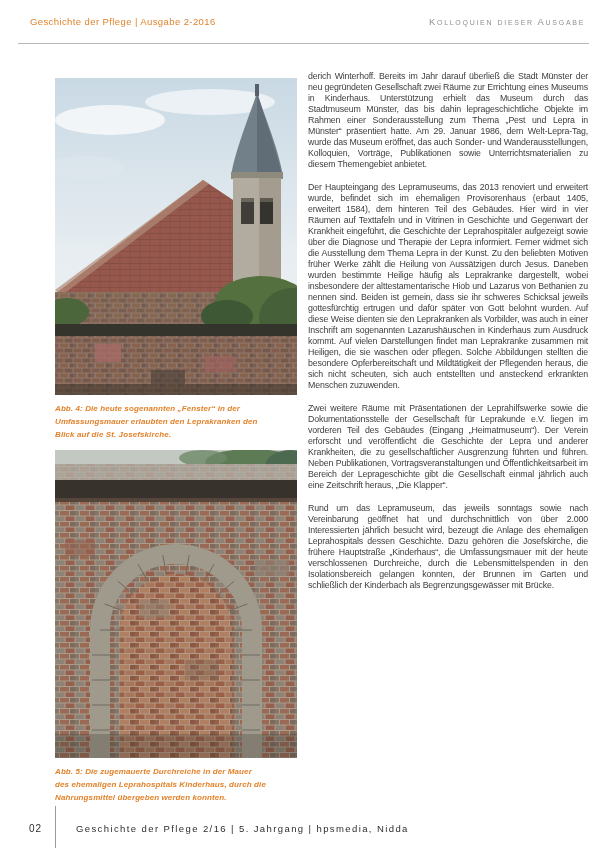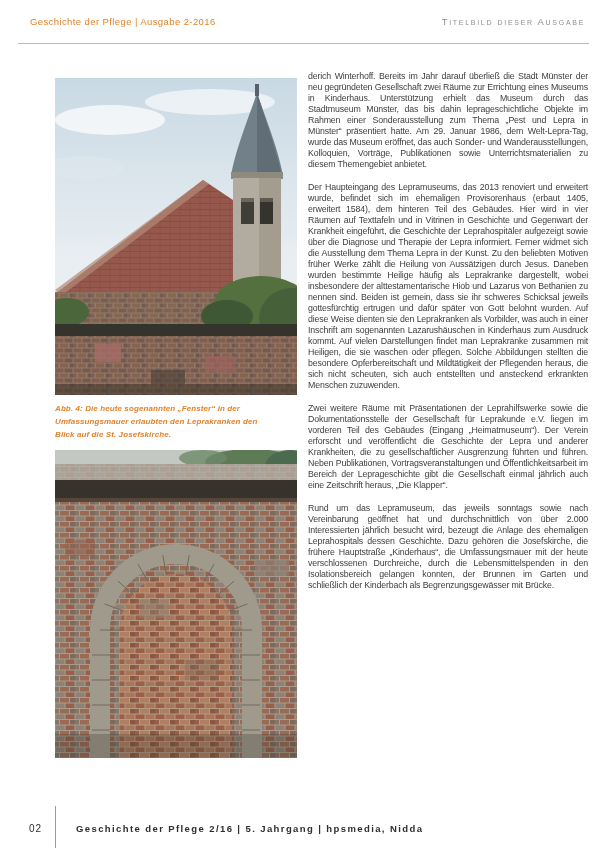--- a/index.html
+++ b/index.html
@@ -32,29 +32,29 @@
     position:absolute; left:308px; top:71px; width:280px;
     color:#3d3d3d; font-size:8.8px; line-height:11px;
     letter-spacing:-0.15px; text-align:justify;
     hyphens:auto; -webkit-hyphens:auto;
   }
   .text-col p { margin-bottom:12px; }
 
   .page-footer { position:absolute; left:0; top:820px; width:607px; height:33px; }
   .page-number { position:absolute; left:29px; top:3px; font-size:10px; letter-spacing:1px; color:#2e2e2e; }
   .footer-divider { position:absolute; left:55px; top:-14px; width:1px; height:42px; background:#9a9a9a; }
-  .footer-imprint { position:absolute; left:76px; top:3px; font-size:9.5px; letter-spacing:1.4px; color:#2e2e2e;font-weight:bold; }
+  .footer-imprint { position:absolute; left:76px; top:3px; font-size:9.5px; letter-spacing:1.4px; color:#2e2e2e; }
 </style>
 </head>
 <body>
 
 <div class="page">
 
   <div class="running-head-left">Geschichte der Pflege | Ausgabe 2-2016</div>
-  <div class="running-head-right">Titelbild dieser Ausgabe</div>
+  <div class="running-head-right">Kolloquien dieser Ausgabe</div>
   <div class="head-rule"></div>
 
   <div class="fig-col">
 
     <figure class="figure fig-1">
       <svg class="photo" viewBox="0 0 242 317" width="242" height="317" role="img">
         <defs>
           <linearGradient id="sky1" x1="0" y1="0" x2="0" y2="1">
             <stop offset="0" stop-color="#c9d9e4"></stop>
             <stop offset="0.55" stop-color="#e7edf1"></stop>
@@ -157,20 +157,21 @@
             <path d="M187 230 H205"></path>
             <path d="M187 255 H205"></path>
             <path d="M187 280 H205"></path>
         </g>
         <rect x="84" y="150" width="30" height="18" fill="#8a8275" opacity="0.45"></rect>
         <rect x="130" y="210" width="34" height="20" fill="#7c6a58" opacity="0.35"></rect>
         <rect x="10" y="90" width="30" height="16" fill="#96604e" opacity="0.5"></rect>
         <rect x="200" y="110" width="34" height="16" fill="#8d8275" opacity="0.6"></rect>
         <rect x="0" y="284" width="242" height="24" fill="#2e2a24" opacity="0.25"></rect>
       </svg>
+      <figcaption>Abb. 5: Die zugemauerte Durchreiche in der Mauer des ehemaligen Leprahospitals Kinderhaus, durch die Nahrungsmittel übergeben werden konnten.</figcaption>
     </figure>
 
   </div>
 
   <main class="text-col">
     <p>derich Winterhoff. Bereits im Jahr darauf überließ die Stadt Münster der neu gegründeten Gesellschaft zwei Räume zur Errichtung eines Museums in Kinderhaus. Unterstützung erhielt das Museum durch das Stadtmuseum Münster, das bis dahin leprageschichtliche Objekte im Rahmen einer Sonderausstellung zum Thema „Pest und Lepra in Münster“ präsentiert hatte. Am 29. Januar 1986, dem Welt-Lepra-Tag, wurde das Museum eröffnet, das auch Sonder- und Wanderausstellungen, Kolloquien, Vorträge, Publikationen sowie Unterrichtsmaterialien zu diesem Themengebiet anbietet.</p>
     <p>Der Haupteingang des Lepramuseums, das 2013 renoviert und erweitert wurde, befindet sich im ehemaligen Provisorenhaus (erbaut 1405, erweitert 1584), dem hinteren Teil des Gebäudes. Hier wird in vier Räumen auf Texttafeln und in Vitrinen in Geschichte und Gegenwart der Krankheit eingeführt, die Geschichte der Leprahospitäler aufgezeigt sowie über die Diagnose und Therapie der Lepra informiert. Ferner widmet sich die Ausstellung dem Thema Lepra in der Kunst. Zu den beliebten Motiven früher Werke zählt die Heilung von Aussätzigen durch Jesus. Daneben wurden bestimmte Heilige häufig als Leprakranke dargestellt, wobei insbesondere der alttestamentarische Hiob und Lazarus von Bethanien zu nennen sind. Beiden ist gemein, dass sie ihr schweres Schicksal jeweils gottesfürchtig ertrugen und dafür später von Gott belohnt wurden. Auf diese Weise dienten sie den Leprakranken als Vorbilder, was auch in einer Inschrift am sogenannten Lazarushäuschen in Kinderhaus zum Ausdruck kommt. Auf vielen Darstellungen findet man Leprakranke zusammen mit Heiligen, die sie waschen oder pflegen. Solche Abbildungen stellten die besondere Opferbereitschaft und Mildtätigkeit der Pflegenden heraus, die sich nicht scheuten, sich auch entstellten und ansteckend erkrankten Menschen zuzuwenden.</p>
     <p>Zwei weitere Räume mit Präsentationen der Leprahilfswerke sowie die Dokumentationsstelle der Gesellschaft für Leprakunde e.V. liegen im vorderen Teil des Gebäudes (Eingang „Heimatmuseum“). Der Verein erforscht und veröffentlicht die Geschichte der Lepra und anderer Krankheiten, die zu gesellschaftlicher Ausgrenzung führten und führen. Neben Publikationen, Vortragsveranstaltungen und Öffentlichkeitsarbeit im Bereich der Leprageschichte gibt die Gesellschaft einmal jährlich auch eine Zeitschrift heraus, „Die Klapper“.</p>
     <p>Rund um das Lepramuseum, das jeweils sonntags sowie nach Vereinbarung geöffnet hat und durchschnittlich von über 2.000 Interessierten jährlich besucht wird, bezeugt die Anlage des ehemaligen Leprahospitals dessen Geschichte. Dazu gehören die Josefskirche, die frühere Hauptstraße „Kinderhaus“, die Umfassungsmauer mit der heute verschlossenen Durchreiche, durch die Lebensmittelspenden in den Isolationsbereich gelangen konnten, der Brunnen im Garten und schließlich der Kinderbach als Begrenzungsgewässer mit Brücke.</p>
   </main>

